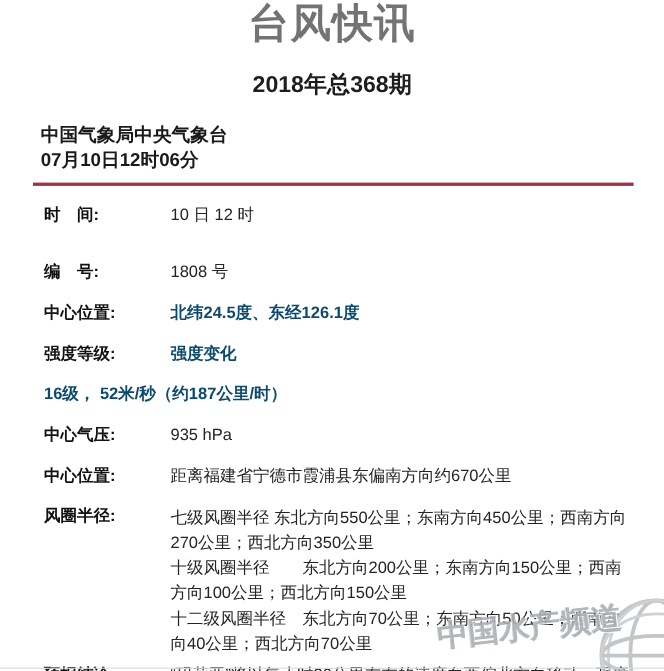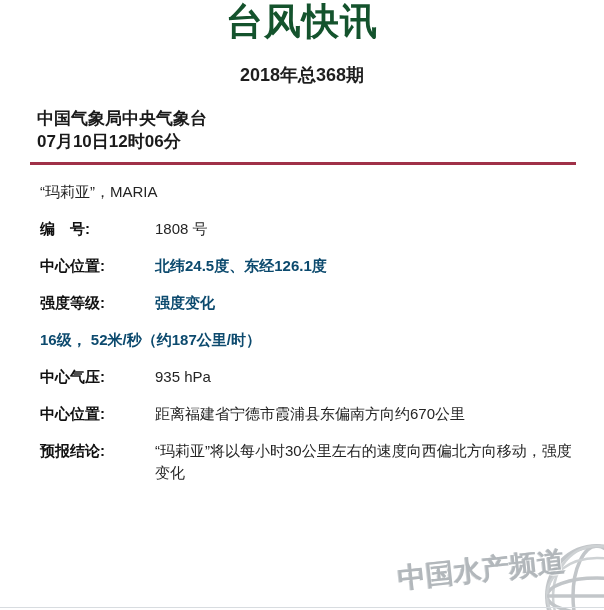--- a/index.html
+++ b/index.html
@@ -11,28 +11,28 @@
     overflow: hidden;
     background: #ffffff;
     font-family: "Liberation Sans", "DejaVu Sans", sans-serif;
     color: #1c1c1c;
   }
   .title {
     text-align: center;
     padding-top: 1px;
     font-size: 37px;
     font-weight: bold;
-    color: #14532d;
+    color: #737373;
     letter-spacing: 1px;
     line-height: 42px;
   }
   .issue {
     text-align: center;
     margin-top: 20px;
-    font-size: 18px;
+    font-size: 21px;
     font-weight: bold;
     color: #1e1e1e;
   }
   .header-row {
     display: flex;
     justify-content: space-between;
     align-items: baseline;
     margin: 20px 30px 0 37px;
     font-size: 17px;
     font-weight: bold;
@@ -107,23 +107,26 @@
 
   <div class="header-row">
     <span>中国气象局中央气象台</span>
     <span>07月10日12时06分</span>
   </div>
 
   <div class="divider"></div>
 
   <div class="rows">
 
+    <div class="row">
+      <div class="row-label">时　间:</div>
+      <div class="row-value">10 日 12 时</div>
+    </div>
 
     <div class="row">
-      <div class="row-value">“玛莉亚”，MARIA</div>
     </div>
 
     <div class="row">
       <div class="row-label">编　号:</div>
       <div class="row-value">1808 号</div>
     </div>
 
     <div class="row red">
       <div class="row-label">中心位置:</div>
       <div class="row-value">北纬24.5度、东经126.1度</div>
@@ -141,20 +144,28 @@
     <div class="row">
       <div class="row-label">中心气压:</div>
       <div class="row-value">935 hPa</div>
     </div>
 
     <div class="row">
       <div class="row-label">中心位置:</div>
       <div class="row-value">距离福建省宁德市霞浦县东偏南方向约670公里</div>
     </div>
 
+    <div class="row wind">
+      <div class="row-label">风圈半径:</div>
+      <div class="row-value">
+        <div class="wind-line">七级风圈半径 东北方向550公里；东南方向450公里；西南方向270公里；西北方向350公里</div>
+        <div class="wind-line">十级风圈半径　　东北方向200公里；东南方向150公里；西南方向100公里；西北方向150公里</div>
+        <div class="wind-line">十二级风圈半径　东北方向70公里；东南方向50公里；西南方向40公里；西北方向70公里</div>
+      </div>
+    </div>
 
     <div class="row forecast">
       <div class="row-label">预报结论:</div>
       <div class="row-value">“玛莉亚”将以每小时30公里左右的速度向西偏北方向移动，强度变化</div>
     </div>
 
   </div>
 
   <svg class="globe" width="120" height="120" viewBox="0 0 120 120" fill="none" xmlns="http://www.w3.org/2000/svg">
     <circle cx="60" cy="60" r="50" stroke="#b4b8bc" stroke-width="4"></circle>

